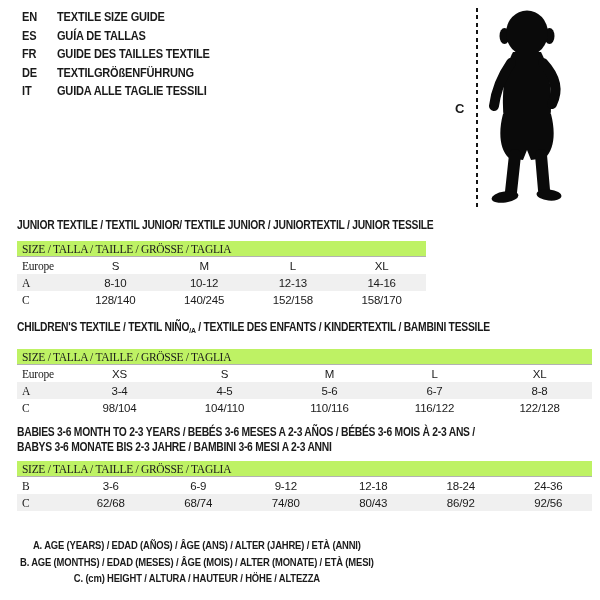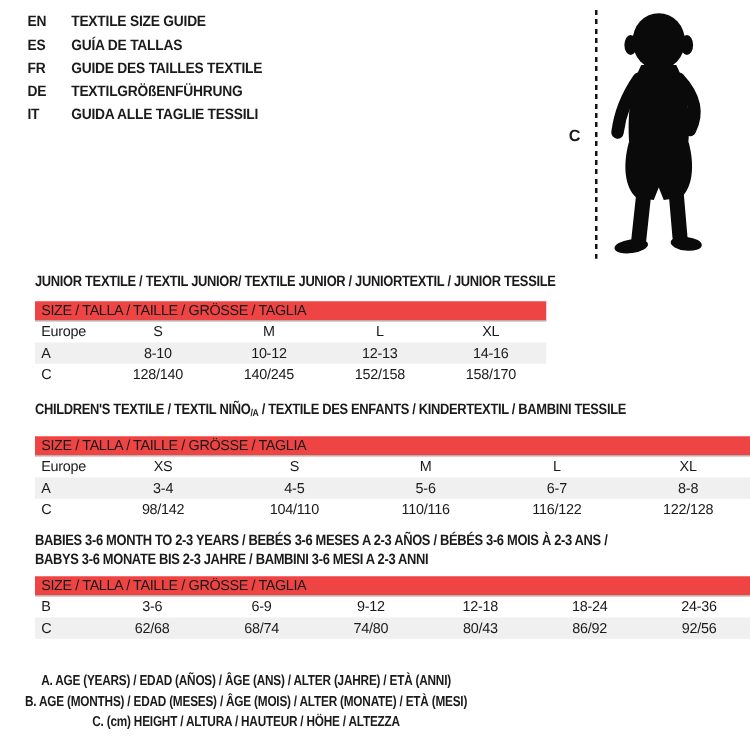--- a/index.html
+++ b/index.html
@@ -25,49 +25,50 @@
     position:absolute; left:36px; top:8px; width:2px; height:199px;
     background:repeating-linear-gradient(to bottom,#141414 0 4px,transparent 4px 7.5px);
   }
   .measure-label {
     position:absolute; left:15px; top:101px;
     font-weight:bold; font-size:13px;
   }
   .silhouette { position:absolute; left:46px; top:8px; }
 
   
-  .size-table { position:absolute; left:28px; }
+  .size-table { position:absolute; left:17px; }
   .t1 { top:219px; width:409px; }
   .t2 { top:321px; width:575px; }
   .t3 { top:425px; width:575px; }
 
   .t-title {
     font-weight:bold; font-size:12px; letter-spacing:-0.3px;
     line-height:13px; white-space:nowrap;
     transform:scaleX(0.86); transform-origin:0 0;
   }
   .t3 .t-title { line-height:14.5px; }
   .t-sub { font-size:8px; vertical-align:-2px; }
 
   .t-bar {
-    background:#ef4444; border-bottom:1px solid #b2b2b2;
+    background:#bef264; border-bottom:1px solid #b2b2b2;
     height:16px; line-height:16px;
     font-size:11.5px; letter-spacing:-0.3px; padding-left:5px;
     box-sizing:border-box;
+    font-family:Liberation Serif, serif;
   }
   .t1 .t-bar { margin-top:9px; }
   .t2 .t-bar { margin-top:12px; }
   .t3 .t-bar { margin-top:7px; }
 
   .t-row { display:grid; height:17px; align-items:center; font-size:11.5px; letter-spacing:-0.2px; }
   .cols4 { grid-template-columns:54px repeat(4,1fr); }
   .cols5 { grid-template-columns:50px repeat(5,1fr); }
   .cols6 { grid-template-columns:50px repeat(6,1fr); }
   .t-row.shaded { background:#f0f0f0; }
-  .t-label { padding-left:5px; text-align:left; }
+  .t-label { padding-left:5px; text-align:left;font-family:Liberation Serif, serif; }
   .t-cell { text-align:center; }
 
   
   .notes { position:absolute; left:20px; top:537px;text-align:center; }
   .note-line {
     font-weight:bold; font-size:11.5px; letter-spacing:-0.2px;
     line-height:16.6px; white-space:nowrap;
     transform:scaleX(0.82); transform-origin:0 0;
   }
 </style>
@@ -164,21 +165,21 @@
   <div class="t-row cols5 shaded">
     <div class="t-label">A</div>
     <div class="t-cell">3-4</div>
     <div class="t-cell">4-5</div>
     <div class="t-cell">5-6</div>
     <div class="t-cell">6-7</div>
     <div class="t-cell">8-8</div>
   </div>
   <div class="t-row cols5">
     <div class="t-label">C</div>
-    <div class="t-cell">98/142</div>
+    <div class="t-cell">98/104</div>
     <div class="t-cell">104/110</div>
     <div class="t-cell">110/116</div>
     <div class="t-cell">116/122</div>
     <div class="t-cell">122/128</div>
   </div>
 </div>
 
 <div class="size-table t3">
   <div class="t-title"><span>BABIES 3-6 MONTH TO 2-3 YEARS / BEBÉS 3-6 MESES A 2-3 AÑOS / BÉBÉS 3-6 MOIS À 2-3 ANS /</span><br><span>BABYS 3-6 MONATE BIS 2-3 JAHRE / BAMBINI 3-6 MESI A 2-3 ANNI</span></div>
   <div class="t-bar">SIZE / TALLA / TAILLE / GRÖSSE / TAGLIA</div>

